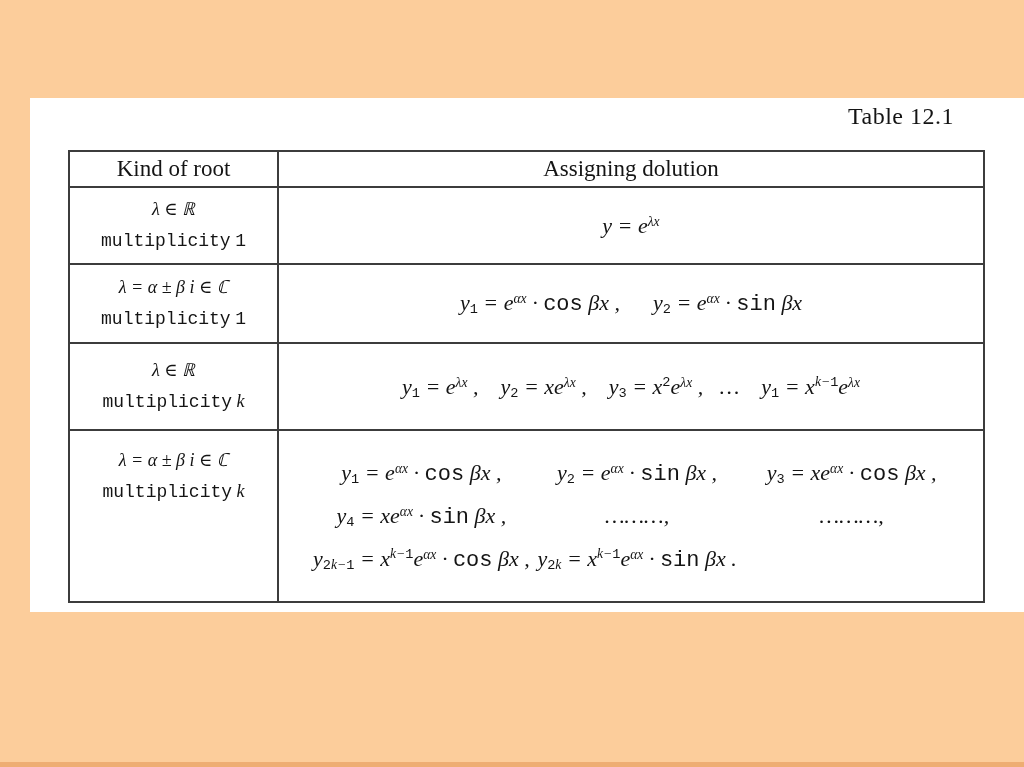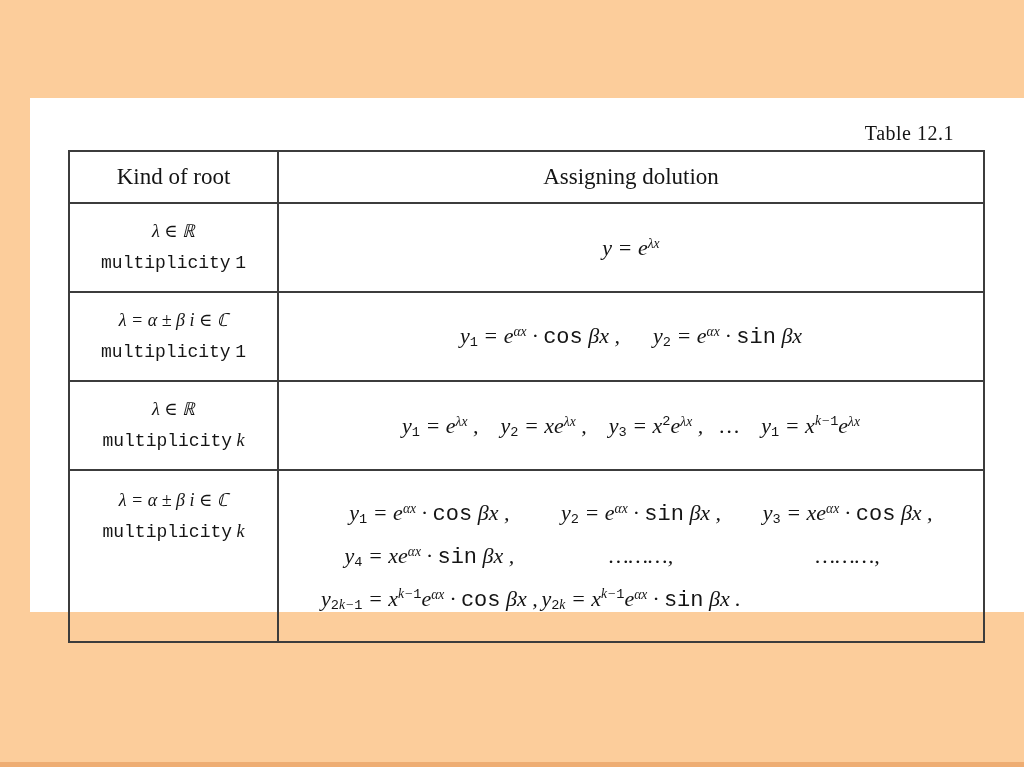--- a/index.html
+++ b/index.html
@@ -4,26 +4,26 @@
 <style>
   html,body{margin:0;padding:0;background:#888;}
   .slide{
     position:relative;width:1024px;height:767px;overflow:hidden;
     background:#FCCD9B;
     font-family:"Liberation Serif","DejaVu Serif",serif;
     color:#141414;
   }
   .bottom-strip{position:absolute;left:0;bottom:0;width:100%;height:5px;background:#EEAD73;}
   .panel{position:absolute;left:30px;top:98px;width:994px;height:514px;background:#ffffff;}
-  .caption{position:absolute;top:24px;right:70px;font-size:20px;letter-spacing:0.5px;}
+  .caption{position:absolute;top:5px;right:70px;font-size:24px;letter-spacing:0.5px;}
   table.roots{
     position:absolute;left:38px;top:52px;width:917px;
     border-collapse:collapse;table-layout:fixed;
   }
-  table.roots th,table.roots td{border:2px solid #3c3c3c;padding:12px;}
+  table.roots th,table.roots td{border:2px solid #3c3c3c;padding:4px;}
   col.c-kind{width:209px;}
   th{font-weight:normal;font-size:23px;}
   tr.hdr{height:33px;}
   tr.r1{height:77px;}
   tr.r2{height:79px;}
   tr.r3{height:87px;}
   tr.r4{height:172px;}
   td.kind{text-align:center;vertical-align:middle;font-size:18px;}
   tr.r4 td.kind{vertical-align:top;padding-top:14px;}
   td.kind .kline{line-height:31px;white-space:pre;}

